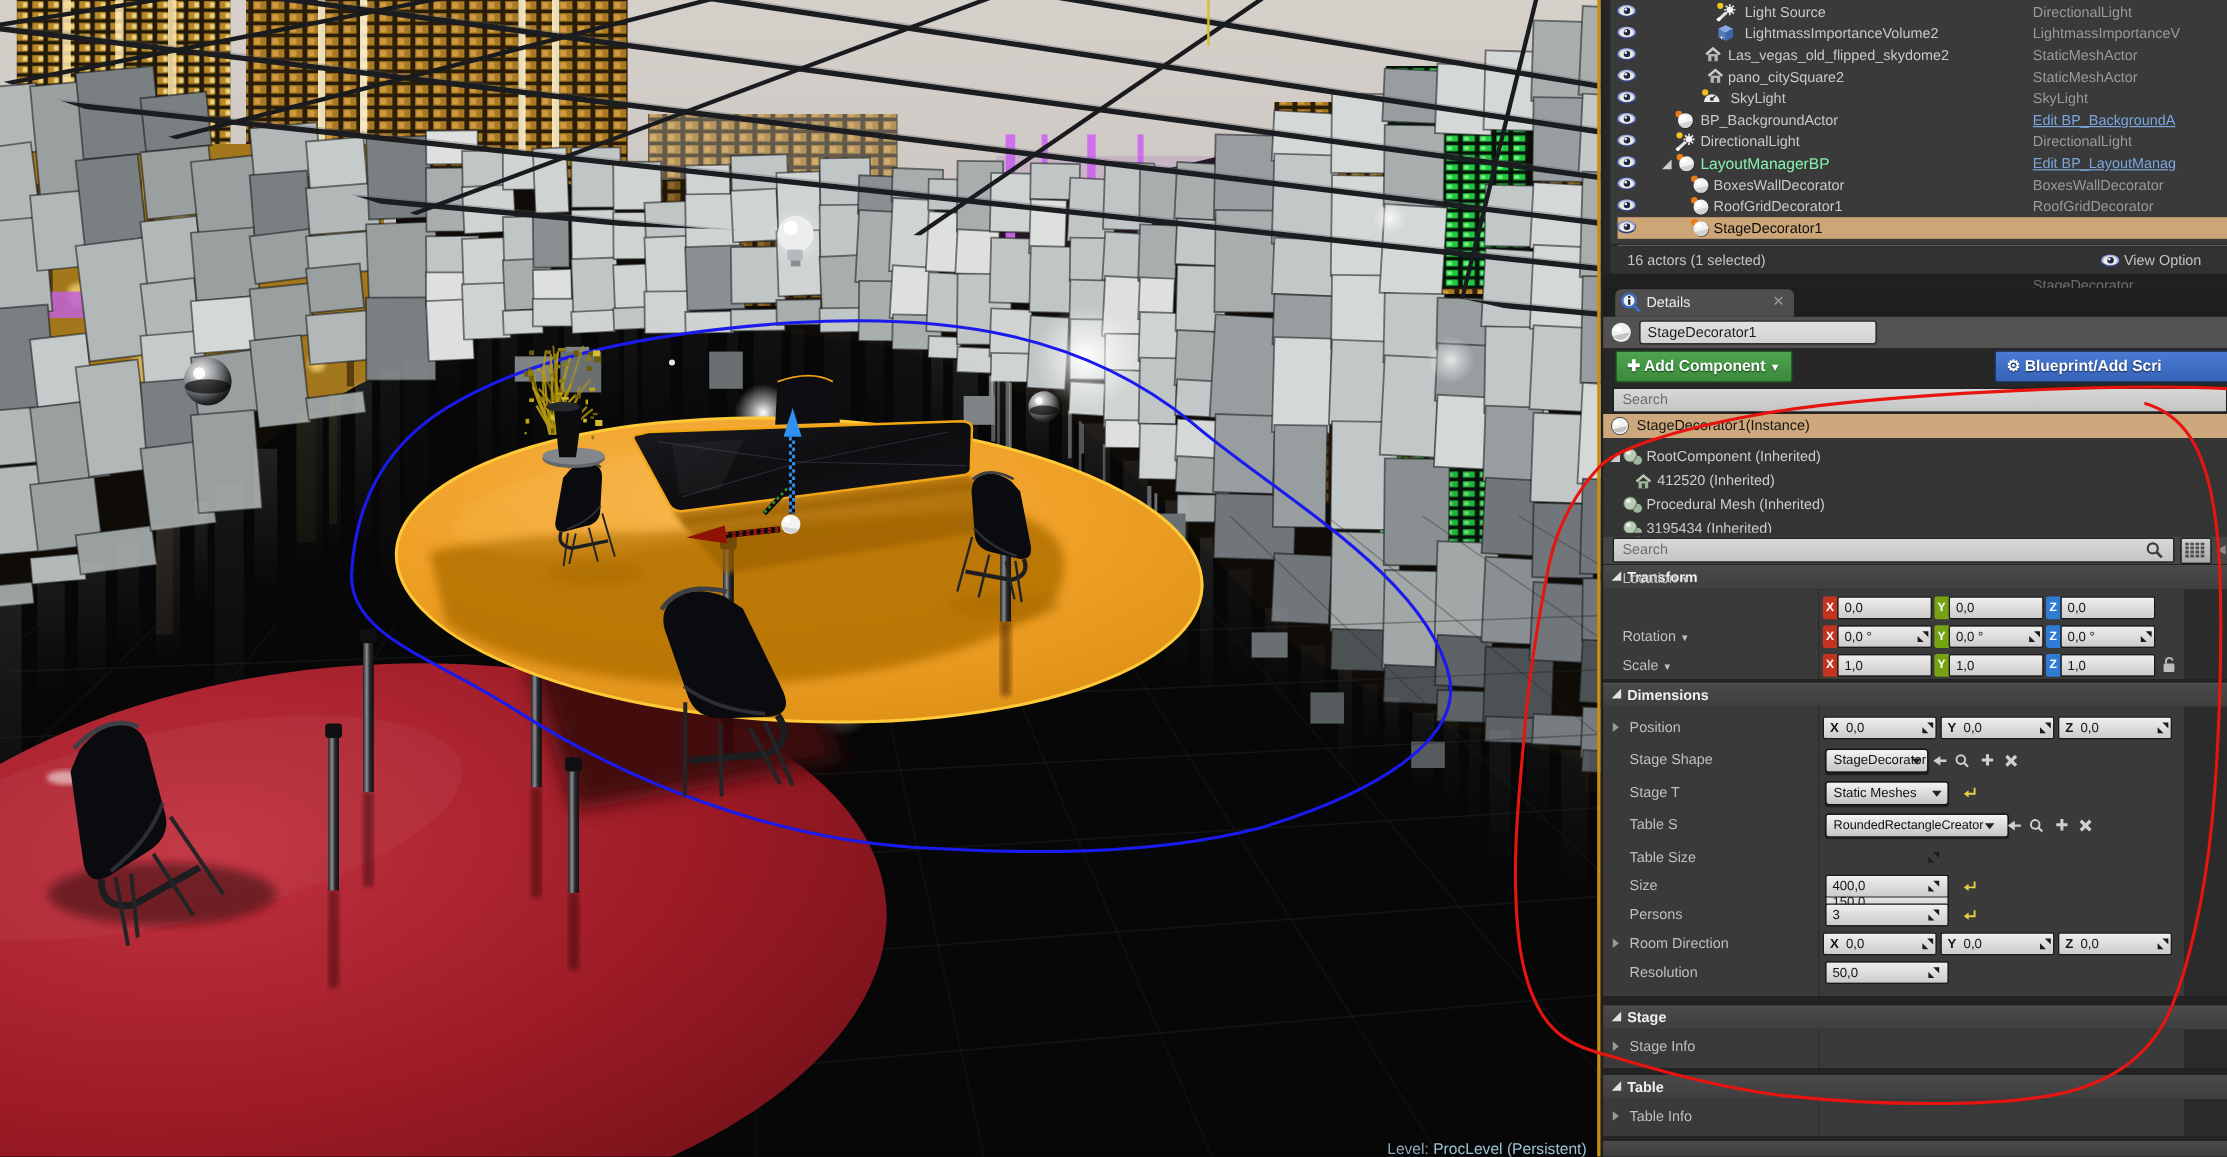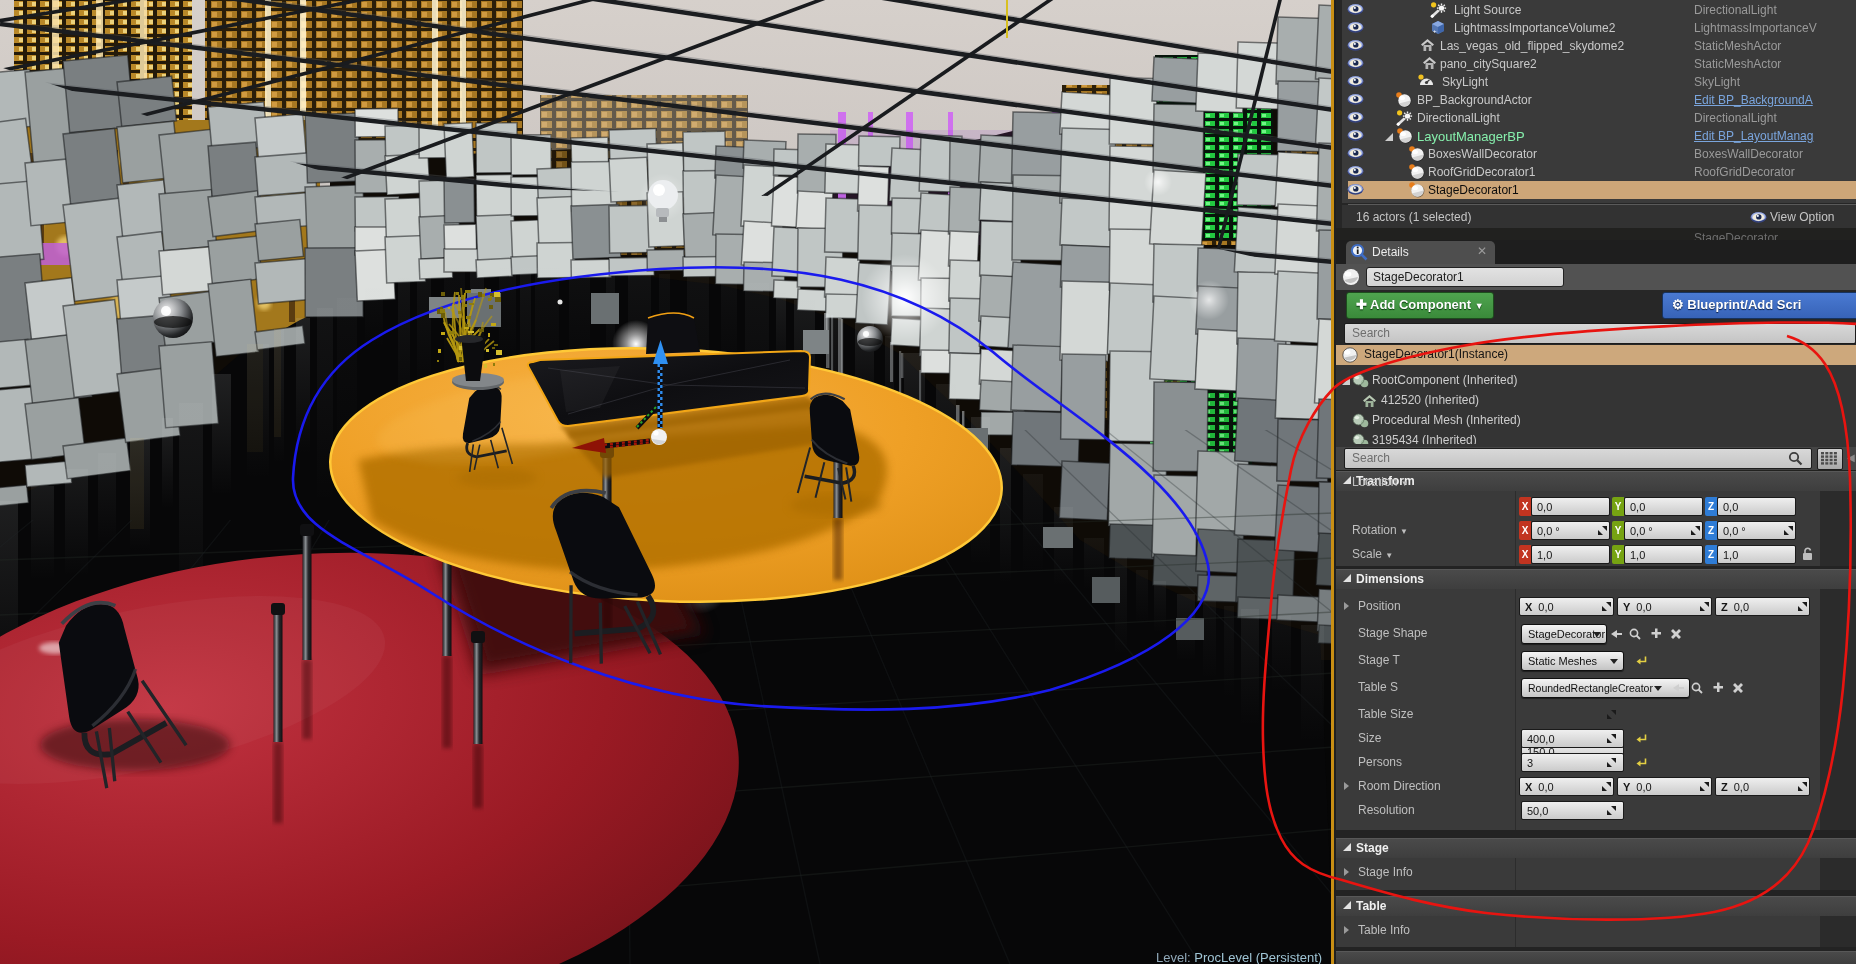--- a/index.html
+++ b/index.html
@@ -1121,21 +1121,21 @@
       <path d="M68,2 L71,5 L74,2 L76,4 L73,7 L76,10 L74,12 L71,9 L68,12 L66,10 L69,7 L66,4 Z" fill="#cfcfcf"></path>
     </svg>
     <div class="lbl" style="left:1358px;top:653px;">Stage T</div>
     <div class="drop" style="left:1521px;top:651px;width:103px;height:20px;font-size:11px;">Static Meshes</div>
     <div class="abs" style="left:1610px;top:659px;width:0;height:0;border-top:5px solid #222;border-left:4px solid transparent;border-right:4px solid transparent;"></div>
     <svg class="abs" style="left:1636px;top:655px" width="12" height="12" viewBox="0 0 12 12">
       <path d="M9.5,1.5 L9.5,6.5 L3,6.5" fill="none" stroke="#e3cf43" stroke-width="1.6"></path>
       <polygon points="4.5,3.5 4.5,9.5 0.5,6.5" fill="#e3cf43"></polygon>
     </svg>
     <div class="lbl" style="left:1358px;top:680px;">Table S</div>
-    <div class="drop" style="left:1521px;top:678px;width:169px;height:20px;font-size:10.5px;">RoundedRectangleCreator</div>
+    <div class="drop" style="left:1521px;top:678px;width:153px;height:20px;font-size:10.5px;">RoundedRectangleCreator</div>
     <div class="abs" style="left:1654px;top:686px;width:0;height:0;border-top:5px solid #222;border-left:4px solid transparent;border-right:4px solid transparent;"></div>
     <svg class="abs" style="left:1667px;top:681px" width="100" height="14" viewBox="0 0 100 14">
       <path d="M12,3 L6,7 L12,11 Z M12,6 L17,6 L17,8 L12,8 Z" fill="#cfcfcf"></path>
       <circle cx="29" cy="6" r="3.6" fill="none" stroke="#cfcfcf" stroke-width="1.6"></circle>
       <line x1="31.5" y1="8.5" x2="35" y2="12" stroke="#cfcfcf" stroke-width="1.8"></line>
       <path d="M50,1.5 L52.5,1.5 L52.5,5 L56,5 L56,7.5 L52.5,7.5 L52.5,11 L50,11 L50,7.5 L46.5,7.5 L46.5,5 L50,5 Z" fill="#cfcfcf"></path>
       <path d="M68,2 L71,5 L74,2 L76,4 L73,7 L76,10 L74,12 L71,9 L68,12 L66,10 L69,7 L66,4 Z" fill="#cfcfcf"></path>
     </svg>
     <div class="lbl" style="left:1358px;top:707px;">Table Size</div>
     <div class="field" style="left:1521px;top:742px;width:103px;height:19px;">150,0</div>

